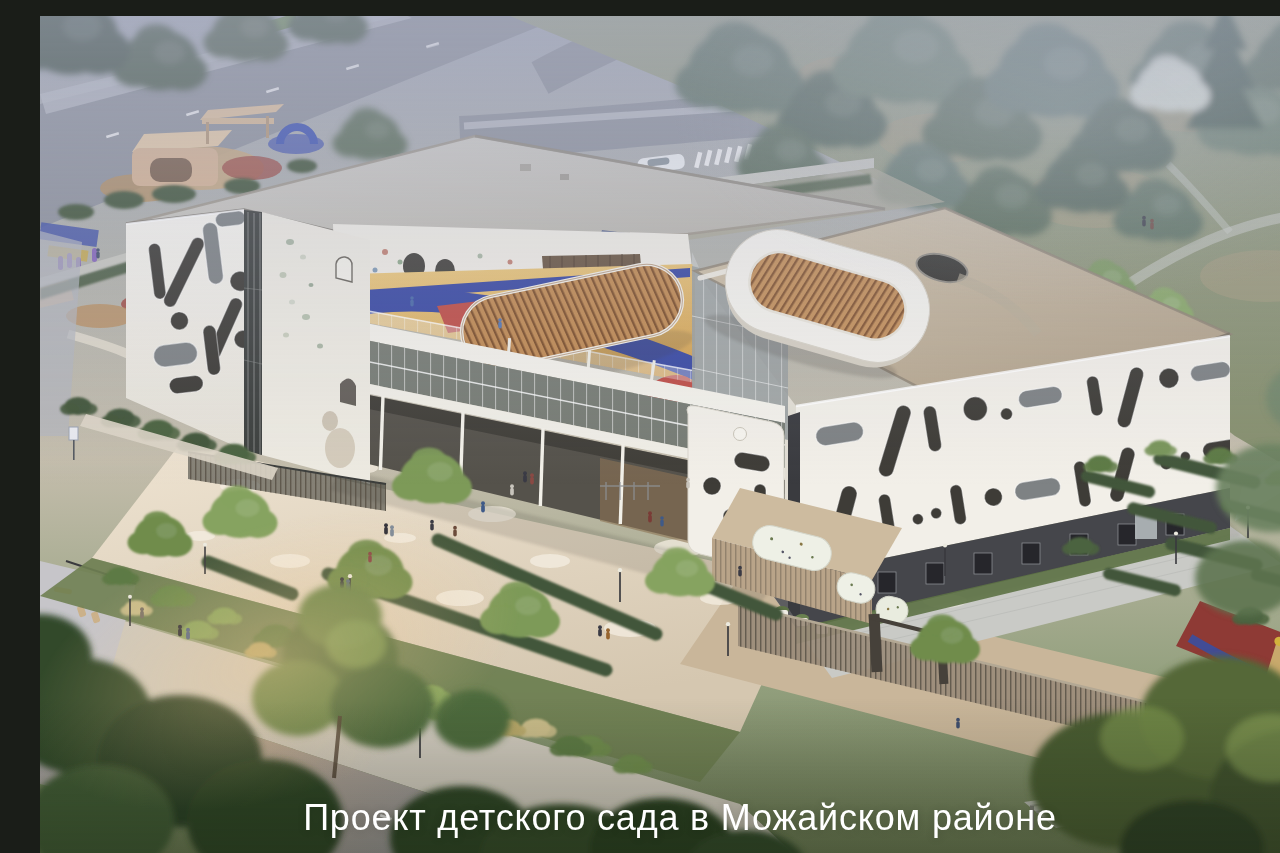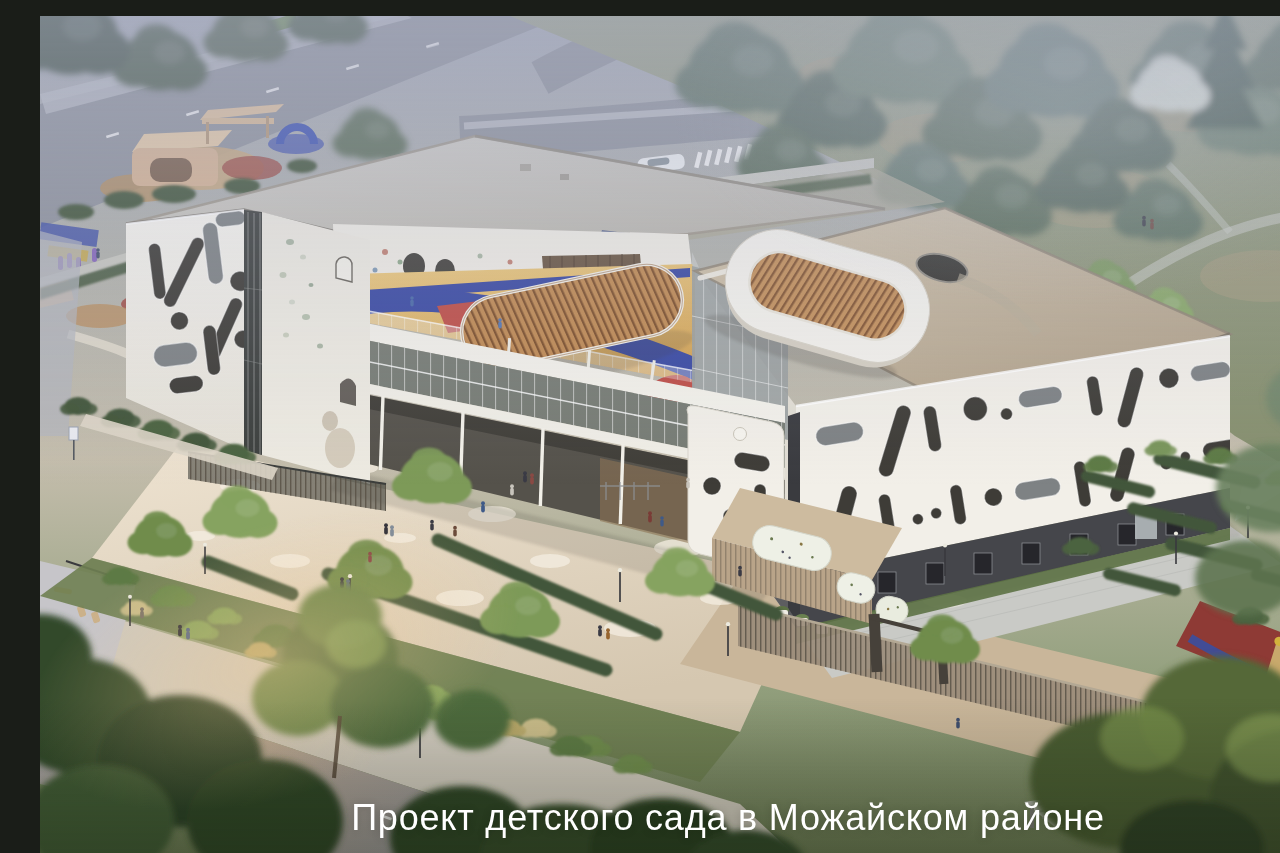--- a/index.html
+++ b/index.html
@@ -4,21 +4,20 @@
 <style>
   html,body{margin:0;padding:0;background:#1a1d18;}
   .shot{position:relative;width:1280px;height:853px;overflow:hidden;background:#a9aeba;
         font-family:"Liberation Sans","DejaVu Sans",sans-serif;}
   .shot svg{display:block;position:absolute;inset:0;}
   .caption{
     position:absolute;left:50%;bottom:30px;transform:translateX(-50%);
     color:var(--caption-text,#ffffff);
     font-size:36px;font-weight:300;letter-spacing:.8px;white-space:nowrap;
     text-shadow:0 1px 8px rgba(0,0,0,.18);
-    margin-left:48px;
   }
   
   .f-white{fill:var(--building-white,#f2efe8)} .f-shade{fill:var(--building-shade,#e2ded4)}
   .f-cut{fill:var(--facade-cutout,#3e3c37);stroke:rgba(255,255,255,.42);stroke-width:1.3}
   .f-glasscut{fill:#7e8284;stroke:rgba(255,255,255,.5);stroke-width:1.3}
   .f-char{fill:var(--base-charcoal,#45464b)}
   .f-blue{fill:var(--track-blue,#3a4aa3)} .f-red{fill:var(--accent-red,#bf4e47)}
   .f-hedge{fill:var(--hedge,#42563a)} .f-pavc{fill:var(--paving-cool,#c9cac6)}
   .f-road{fill:var(--road,#8f939d)} .s-road{stroke:var(--road,#8f939d)}
   .f-fence{fill:var(--fence-tan,#9a8c79)}

